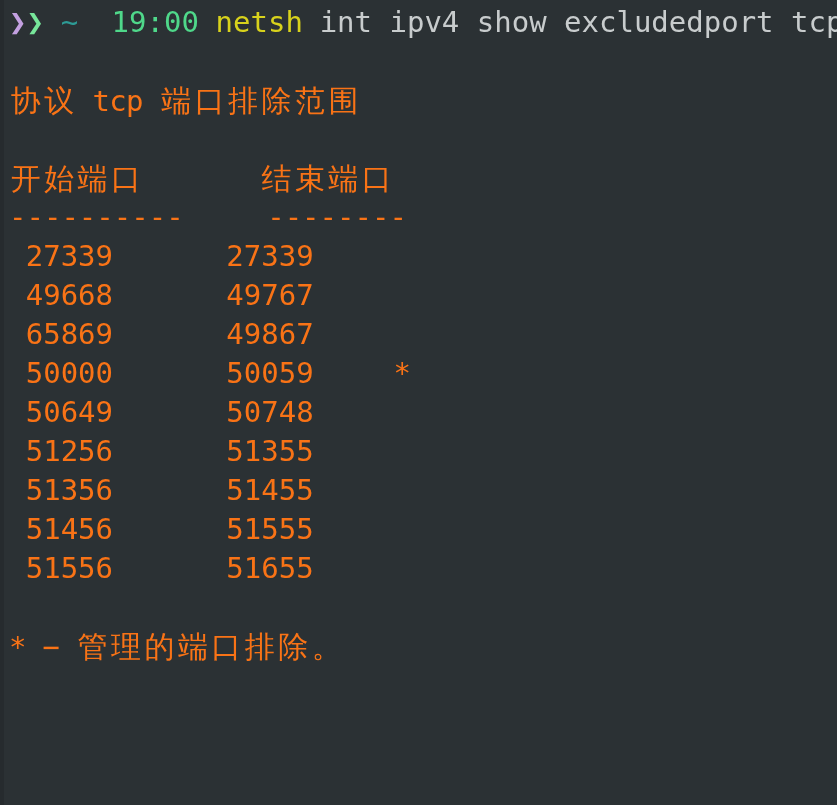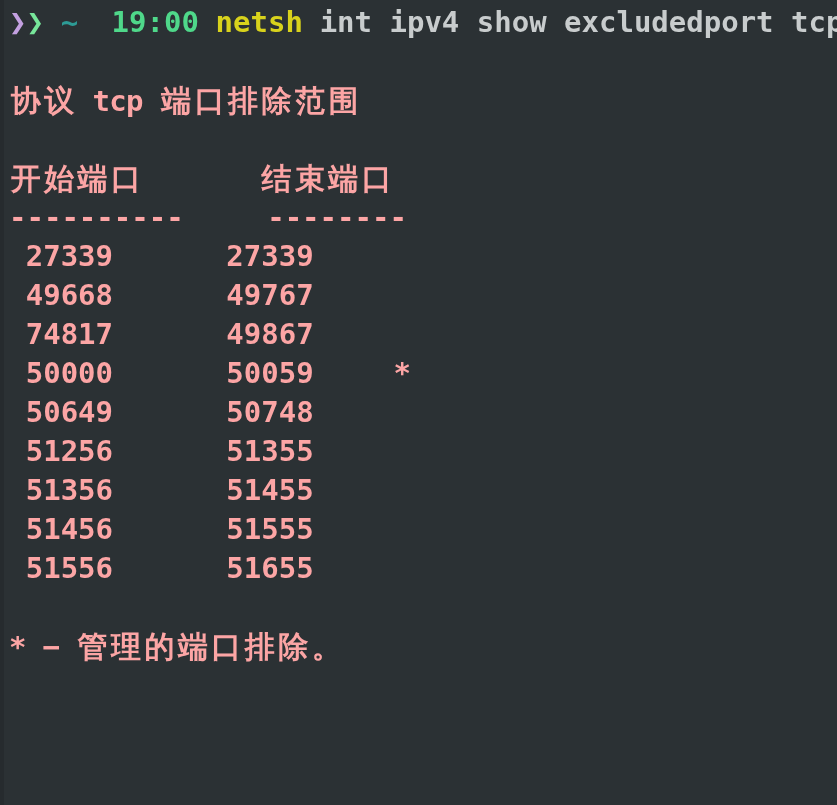--- a/index.html
+++ b/index.html
@@ -35,33 +35,32 @@
     width: 837px;
     padding-left: 9px;
     padding-top: 3px;
     box-sizing: border-box;
     z-index: 2;
   }
   .line {
     height: 39px;
     white-space: pre;
     letter-spacing: 0;
-    font-weight: bold;
   }
   .line.blank {
     height: 39px;
   }
   
   .c-prompt1 { color: #c3a0e0; }
   .c-prompt2 { color: #77e69a; }
   .c-cwd     { color: #2d9b95; }
   .c-time    { color: #4fd88a; }
   .c-cmd     { color: #d8d21c; }
   .c-args    { color: #c8cccd; }
-  .c-out     { color: #fca5a5; }
+  .c-out     { color: #f97316; }
 
   
   .cell {
     display: inline-block;
     width: 16.72px;
     text-align: center;
     overflow: visible;
   }
   .cell2 {
     display: inline-block;
@@ -101,21 +100,21 @@
 
     <div class="line blank"></div>
 
     <div class="line c-out"><span class="cell2">开</span><span class="cell2">始</span><span class="cell2">端</span><span class="cell2">口</span><span class="pad7"></span><span class="cell2">结</span><span class="cell2">束</span><span class="cell2">端</span><span class="cell2">口</span></div>
 
     <div class="line c-out"><span class="dashes">----------</span><span class="pad5"></span><span class="dashes">--------</span></div>
 
     <div id="rows">
         <div class="line c-out"><span class="pad1"></span><span class="num">27339</span><span class="pad7"></span><span class="num">27339</span></div>
         <div class="line c-out"><span class="pad1"></span><span class="num">49668</span><span class="pad7"></span><span class="num">49767</span></div>
-        <div class="line c-out"><span class="pad1"></span><span class="num">74817</span><span class="pad7"></span><span class="num">49867</span></div>
+        <div class="line c-out"><span class="pad1"></span><span class="num">65869</span><span class="pad7"></span><span class="num">49867</span></div>
         <div class="line c-out"><span class="pad1"></span><span class="num">50000</span><span class="pad7"></span><span class="num">50059</span><span class="pad5"></span><span class="cell">*</span></div>
         <div class="line c-out"><span class="pad1"></span><span class="num">50649</span><span class="pad7"></span><span class="num">50748</span></div>
         <div class="line c-out"><span class="pad1"></span><span class="num">51256</span><span class="pad7"></span><span class="num">51355</span></div>
         <div class="line c-out"><span class="pad1"></span><span class="num">51356</span><span class="pad7"></span><span class="num">51455</span></div>
         <div class="line c-out"><span class="pad1"></span><span class="num">51456</span><span class="pad7"></span><span class="num">51555</span></div>
         <div class="line c-out"><span class="pad1"></span><span class="num">51556</span><span class="pad7"></span><span class="num">51655</span></div>
       </div>
 
     <div class="line blank"></div>
 

